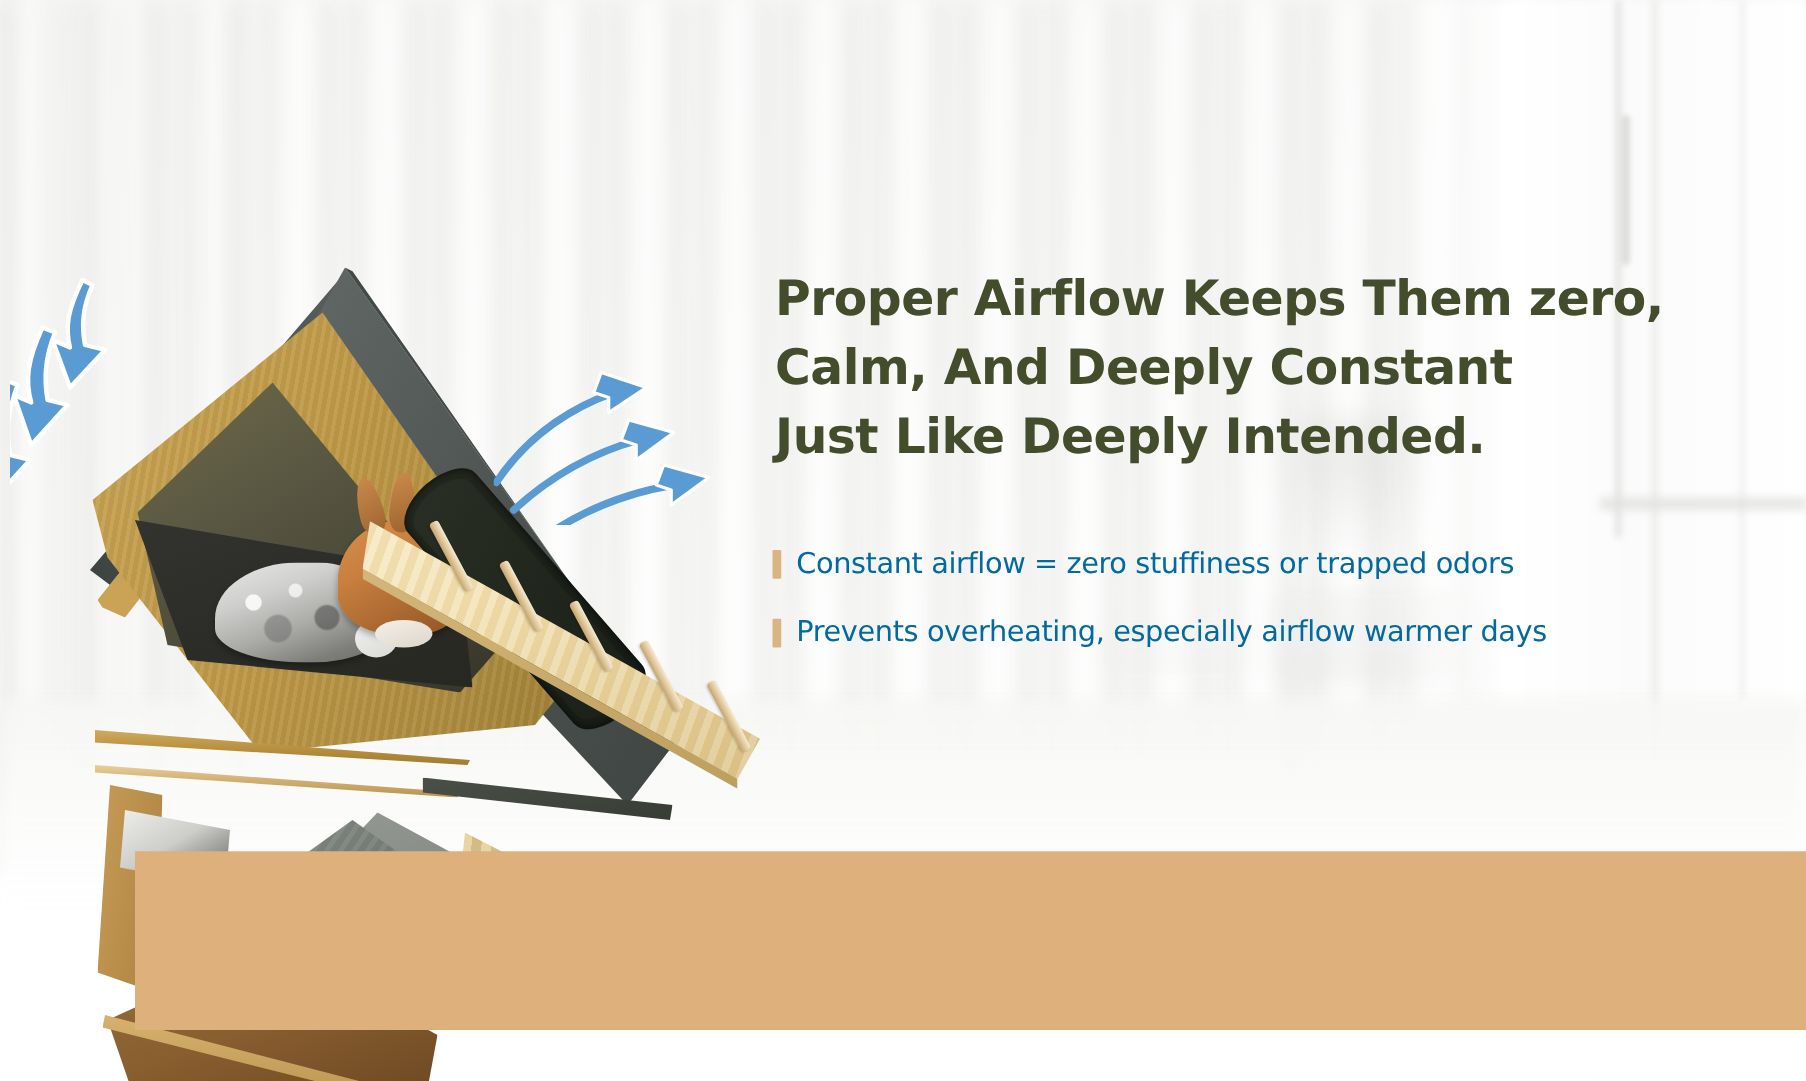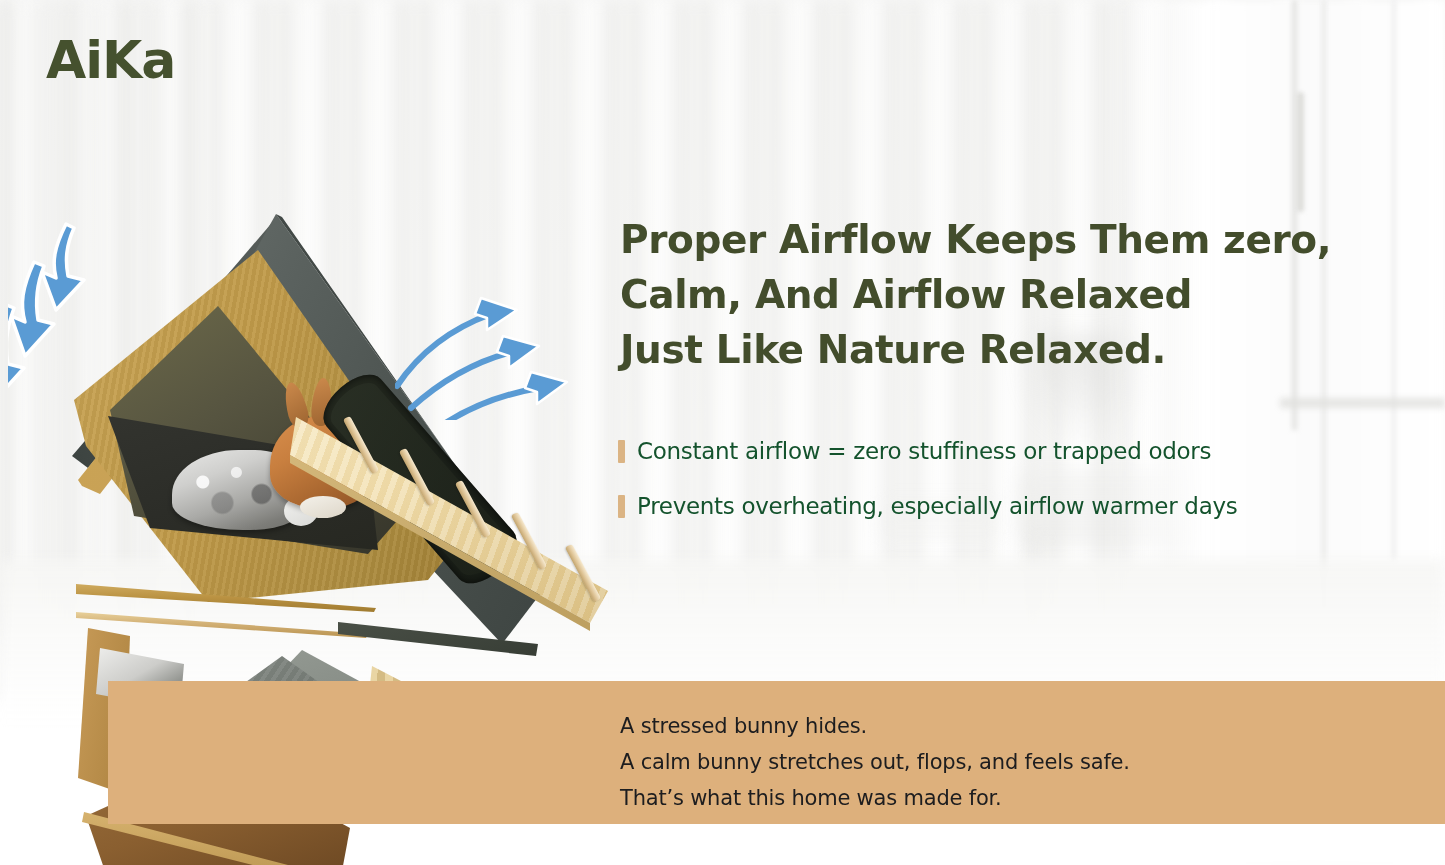--- a/index.html
+++ b/index.html
@@ -254,21 +254,21 @@
   }
   .headline span{display:block;white-space:nowrap;}
 
   .bullets{position:absolute;left:618px;top:424px;width:800px;}
   .bullet{position:relative;display:flex;align-items:center;height:54px;margin-bottom:1px;}
   .bullet .mark{
     width:7px;height:23px;background:#dbb484;flex:0 0 auto;margin-right:12px;border-radius:1px;
   }
   .bullet .btxt{
     font-family:"DejaVu Sans", sans-serif;
-    font-size:23px;font-weight:400;color:#14532d;letter-spacing:-.3px;white-space:nowrap;
+    font-size:23px;font-weight:400;color:#0369a1;letter-spacing:-.3px;white-space:nowrap;
   }
 
   
   .tan-panel{
     position:absolute;left:108px;top:681px;width:1337px;height:143px;
     background:#ddb07c;
   }
   .tan-text{
     position:absolute;left:620px;top:708px;width:720px;
     font-family:"DejaVu Sans", sans-serif;
@@ -293,23 +293,20 @@
     <div class="ghost g-chair2"></div>
     <div class="bg-right-panel"></div>
     <div class="bg-win1"></div>
     <div class="bg-win2"></div>
     <div class="bg-win3"></div>
     <div class="bg-handle"></div>
     <div class="bg-sill"></div>
     <div class="bg-floor"></div>
   </div>
 
-  <div class="logo">
-    <span>AiKa</span>
-  </div>
 
   <div class="product">
 
     <div class="aframe">
       <div class="roof-left-dark"></div>
       <div class="wood-left"></div>
       <div class="roof-dark"></div>
       <div class="roof-dark-edge"></div>
       <div class="wood-face"></div>
       <div class="cavity"></div>
@@ -374,34 +371,29 @@
       <g fill="#5a9bd4" stroke="#ffffff" stroke-width="2.5" stroke-linejoin="round">
         <path d="M86 8 L122 20 L92 40 L92 28 L80 24 Z"></path>
         <path d="M108 46 L144 56 L114 78 L114 66 L102 62 Z"></path>
         <path d="M136 82 L172 92 L142 114 L142 102 L130 98 Z"></path>
       </g>
     </svg>
   </div>
 
   <div class="headline">
     <span>Proper Airflow Keeps Them zero,</span>
-    <span>Calm, And Airflow Relaxed</span>
-    <span>Just Like Nature Relaxed.</span>
+    <span>Calm, And Deeply Constant</span>
+    <span>Just Like Deeply Intended.</span>
   </div>
 
   <div class="bullets">
     <div class="bullet">
       <span class="mark"></span>
       <span class="btxt">Constant airflow = zero stuffiness or trapped odors</span>
     </div>
     <div class="bullet">
       <span class="mark"></span>
       <span class="btxt">Prevents overheating, especially airflow warmer days</span>
     </div>
   </div>
 
-  <div class="tan-text">
-    <span>A stressed bunny hides.</span>
-    <span>A calm bunny stretches out, flops, and feels safe.</span>
-    <span>That’s what this home was made for.</span>
-  </div>
 
 </div>
 
 </body></html>

